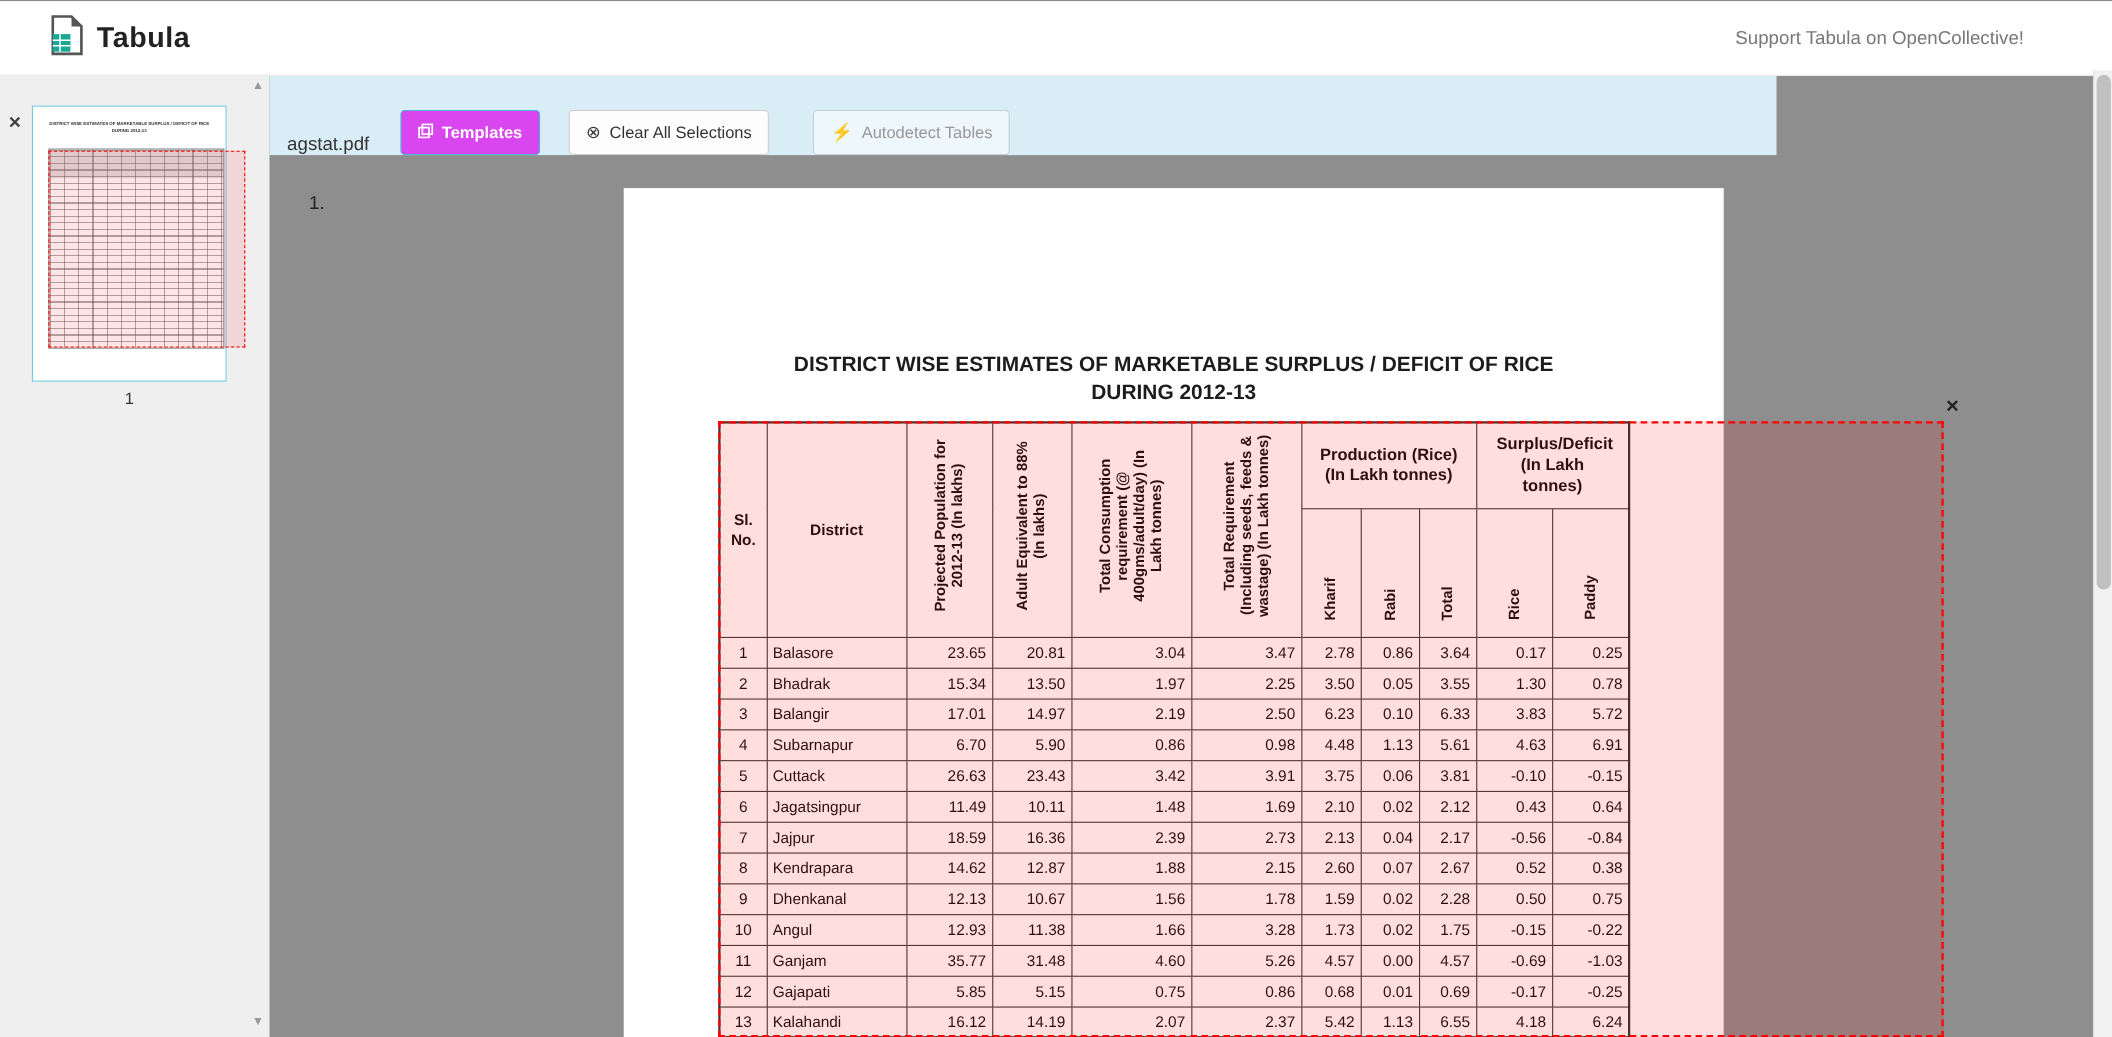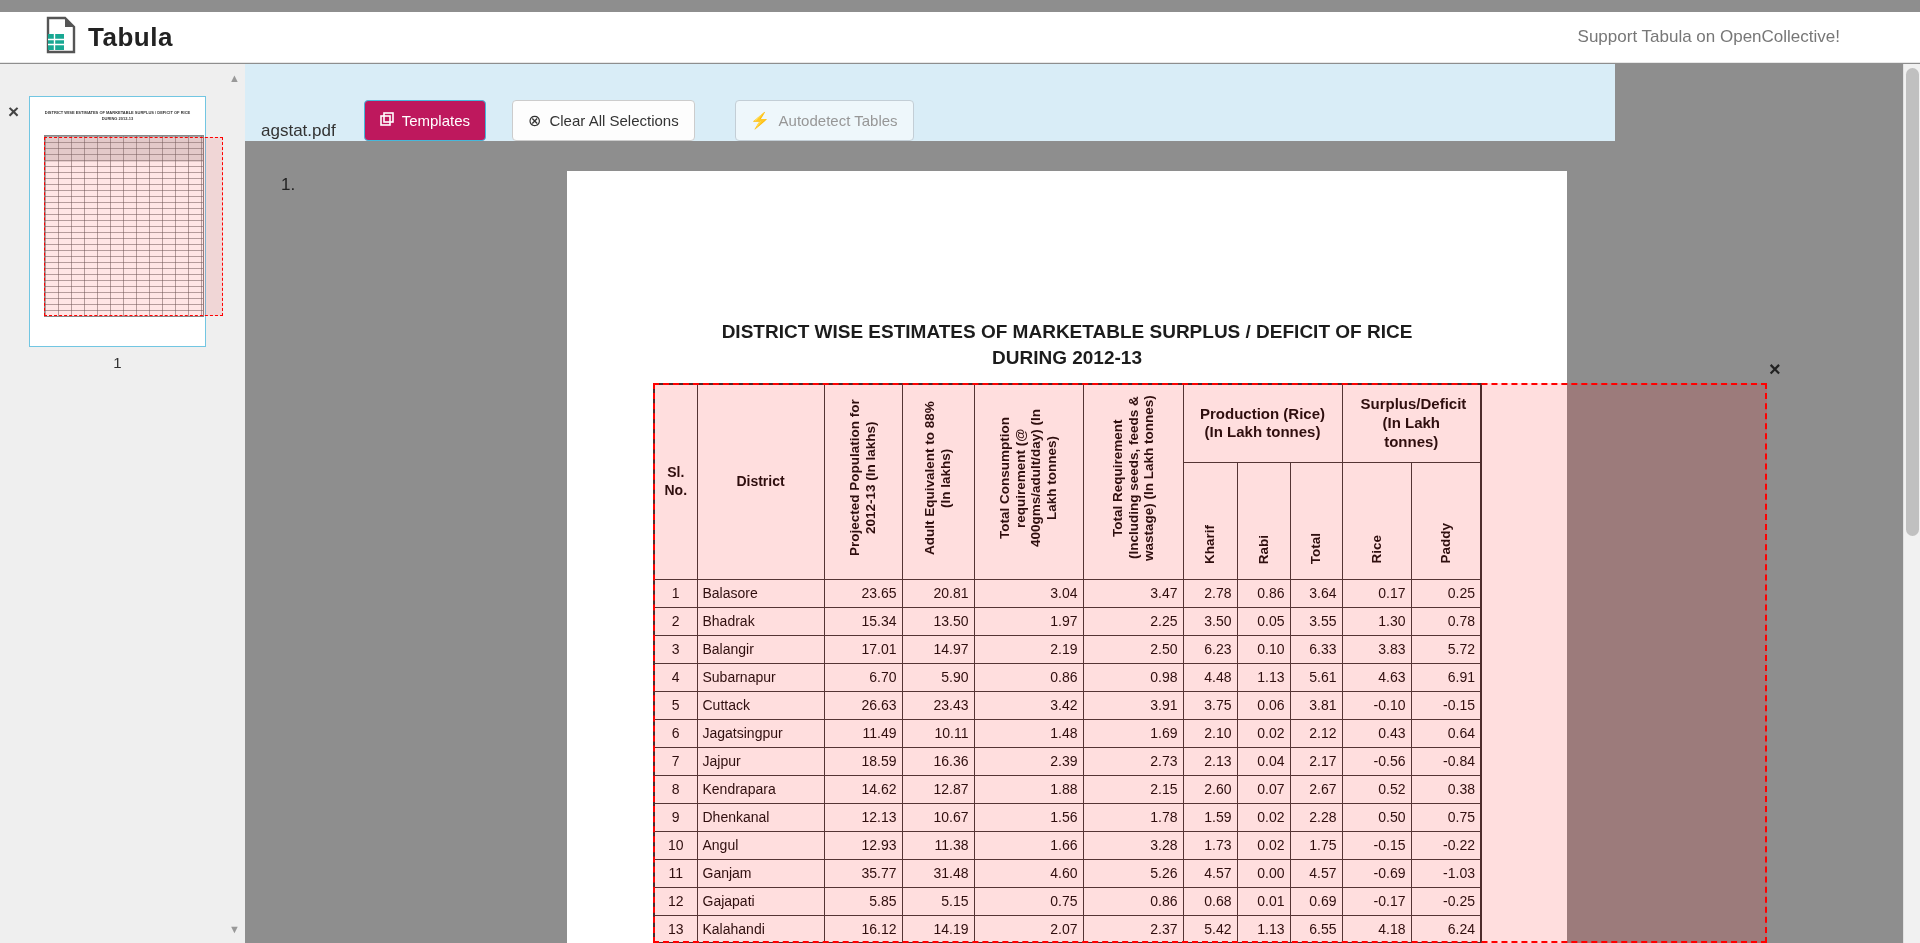--- a/index.html
+++ b/index.html
@@ -1,19 +1,19 @@
 <!DOCTYPE html>
 <html><head>
 <meta charset="utf-8">
 <style>
   * { margin:0; padding:0; box-sizing:border-box; }
   html,body { width:1920px; height:943px; overflow:hidden; font-family:"Liberation Sans",sans-serif; background:#8e8e8e; }
 
   
-  .navbar { position:absolute; left:0; top:12px; width:1920px; height:51px; background:#ffffff; border-bottom:1px solid #e7e7e7; display:flex; align-items:center; padding-left:46px; z-index:30; }
+  .navbar { position:absolute; left:0; top:1px; width:1920px; height:68px; background:#ffffff; border-bottom:1px solid #e7e7e7; display:flex; align-items:center; padding-left:46px; z-index:30; }
   .brand { display:flex; align-items:center; gap:12px; margin-right:38px; cursor:pointer; }
   .brand-text { font-size:26px; font-weight:bold; color:#222; letter-spacing:0.5px; }
   .nav-links { display:flex; gap:38px; }
   .nav-link { font-size:17px; color:#777; text-decoration:none; cursor:pointer; }
   .support-link { margin-left:auto; margin-right:80px; font-size:17px; color:#777; cursor:pointer; }
 
   
   .sidebar { position:absolute; left:0; top:64px; width:245px; height:879px; background:#efefef; z-index:20; }
   .sidebar-close { position:absolute; left:8px; top:38px; font-size:19px; font-weight:bold; color:#444; cursor:pointer; line-height:1; }
   .scroll-arrow { position:absolute; right:5px; font-size:11px; color:#999; cursor:pointer; }
@@ -27,21 +27,21 @@
       repeating-linear-gradient(to bottom, rgba(90,90,90,.5) 0 1px, transparent 1px 6px);
   }
   .mini-table::before { content:""; position:absolute; left:0; top:0; right:0; height:26px; background:rgba(130,130,130,.25); }
   .mini-selection { position:absolute; left:14px; top:40px; width:179px; height:179px; border:1px dashed #ff0000; background:rgba(255,0,0,0.10); }
   .thumb-caption { position:absolute; left:29px; top:290px; width:177px; text-align:center; font-size:15px; color:#333; }
 
   
   .toolbar { position:absolute; left:245px; top:64px; width:1370px; height:77px; background:#d9edf7; display:flex; align-items:flex-end; padding-left:16px; z-index:25; }
   .filename { font-size:17px; color:#333; margin-right:28px; }
   .btn { display:inline-flex; align-items:center; gap:8px; height:41px; padding:0 15px; border-radius:4px; font-size:15px; border:1px solid transparent; cursor:pointer; white-space:nowrap; }
-  .btn-templates { background:#be185d; border-color:#46b8da; color:#fff; margin-right:26px; }
+  .btn-templates { background:#d946ef; border-color:#46b8da; color:#fff; margin-right:26px;font-weight:bold; }
   .btn-clear { background:#fdfdfd; border-color:#cccccc; color:#333; margin-right:40px; }
   .btn-autodetect { background:rgba(255,255,255,0.55); border-color:#c3ced6; color:#979797; cursor:default; }
   .btn-export { background:#5cb85c; border-color:#4cae4c; color:#fff; font-weight:bold; margin-left:auto; margin-right:50px; }
   .btn .glyph { font-size:16px; line-height:1; }
 
   
   .main { position:absolute; left:245px; top:141px; width:1658px; height:802px; background:#8e8e8e; overflow:hidden; z-index:10; }
   .page-label { position:absolute; left:36px; top:34px; font-size:17px; color:#222; }
   .pdf-page { position:absolute; left:322px; top:30px; width:1000px; height:880px; background:#ffffff; cursor:crosshair; }
   .pdf-title { position:absolute; left:0; top:148px; width:100%; text-align:center; font-size:19px; font-weight:bold; color:#1c1c1c; line-height:26px; }

